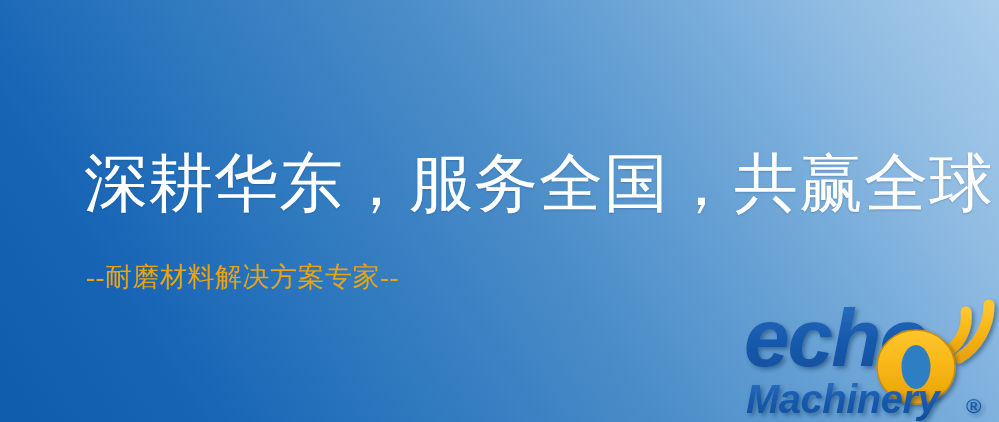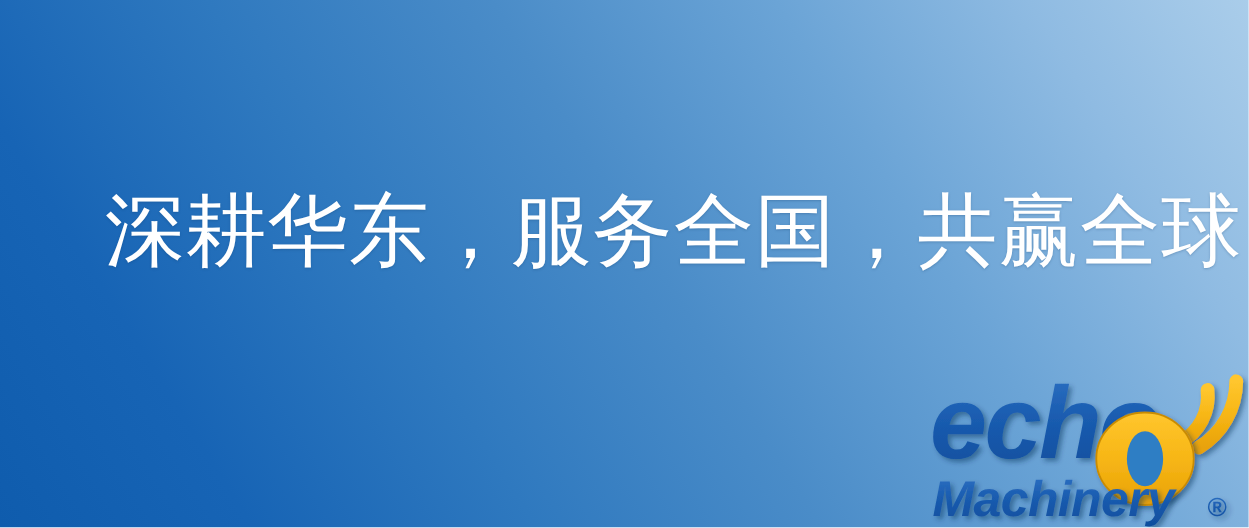--- a/index.html
+++ b/index.html
@@ -22,21 +22,21 @@
         #8fbbe2 86%,
         #aacdea 100%);
     font-family: "Liberation Sans", sans-serif;
   }
 
   
   #headline {
     position: absolute;
     left: 84px;
     top: 152px;
-    font-family: Liberation Sans, sans-serif;
+    font-family: Liberation Serif, serif;
     font-size: 64px;
     line-height: 1;
     color: #ffffff;
     white-space: nowrap;
     letter-spacing: 1px;
     text-shadow: 0 1px 2px rgba(10,50,95,0.25);
   }
 
   
   #subtitle {
@@ -61,20 +61,21 @@
   }
   .logo-svg { display: block; }
 </style>
 </head>
 <body>
 
 <div id="banner">
 
   <div id="headline">深耕华东，服务全国，共赢全球</div>
 
+  <div id="subtitle">--耐磨材料解决方案专家--</div>
 
   <div id="logo">
     <svg class="logo-svg" width="255" height="126" viewBox="0 0 255 126">
       <defs>
         <linearGradient id="blueGrad" x1="0" y1="0" x2="0" y2="1">
           <stop offset="0%" stop-color="#2f72c4"></stop>
           <stop offset="45%" stop-color="#1a5cb0"></stop>
           <stop offset="100%" stop-color="#0f4d9c"></stop>
         </linearGradient>
         <linearGradient id="goldGrad" x1="0" y1="0" x2="0" y2="1">

